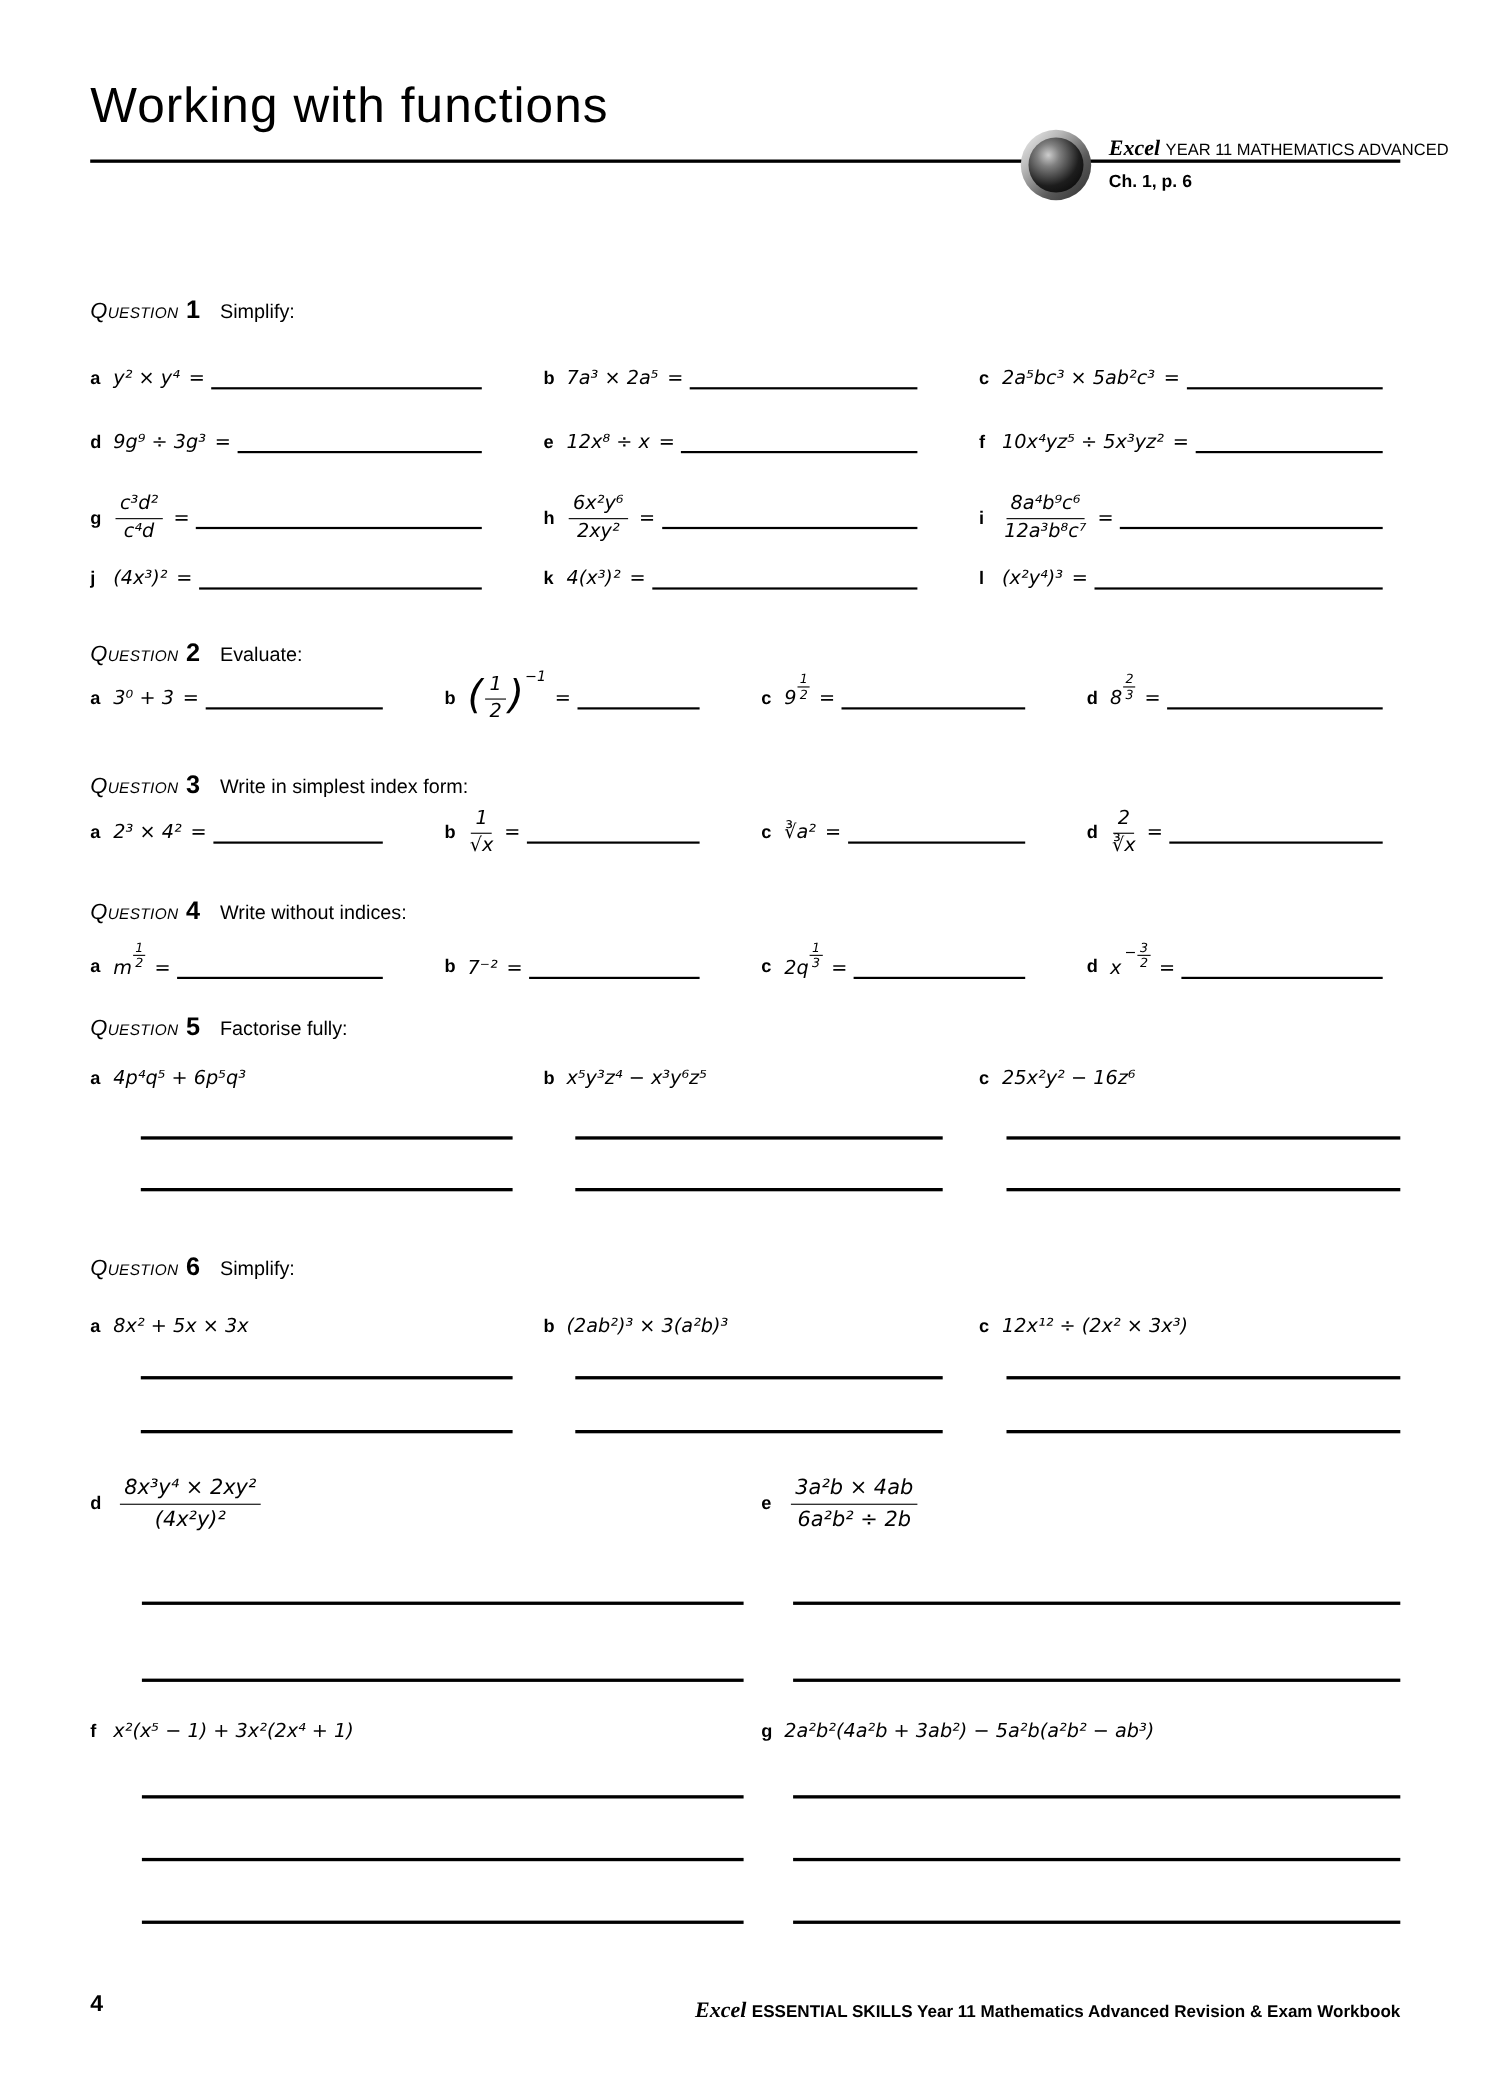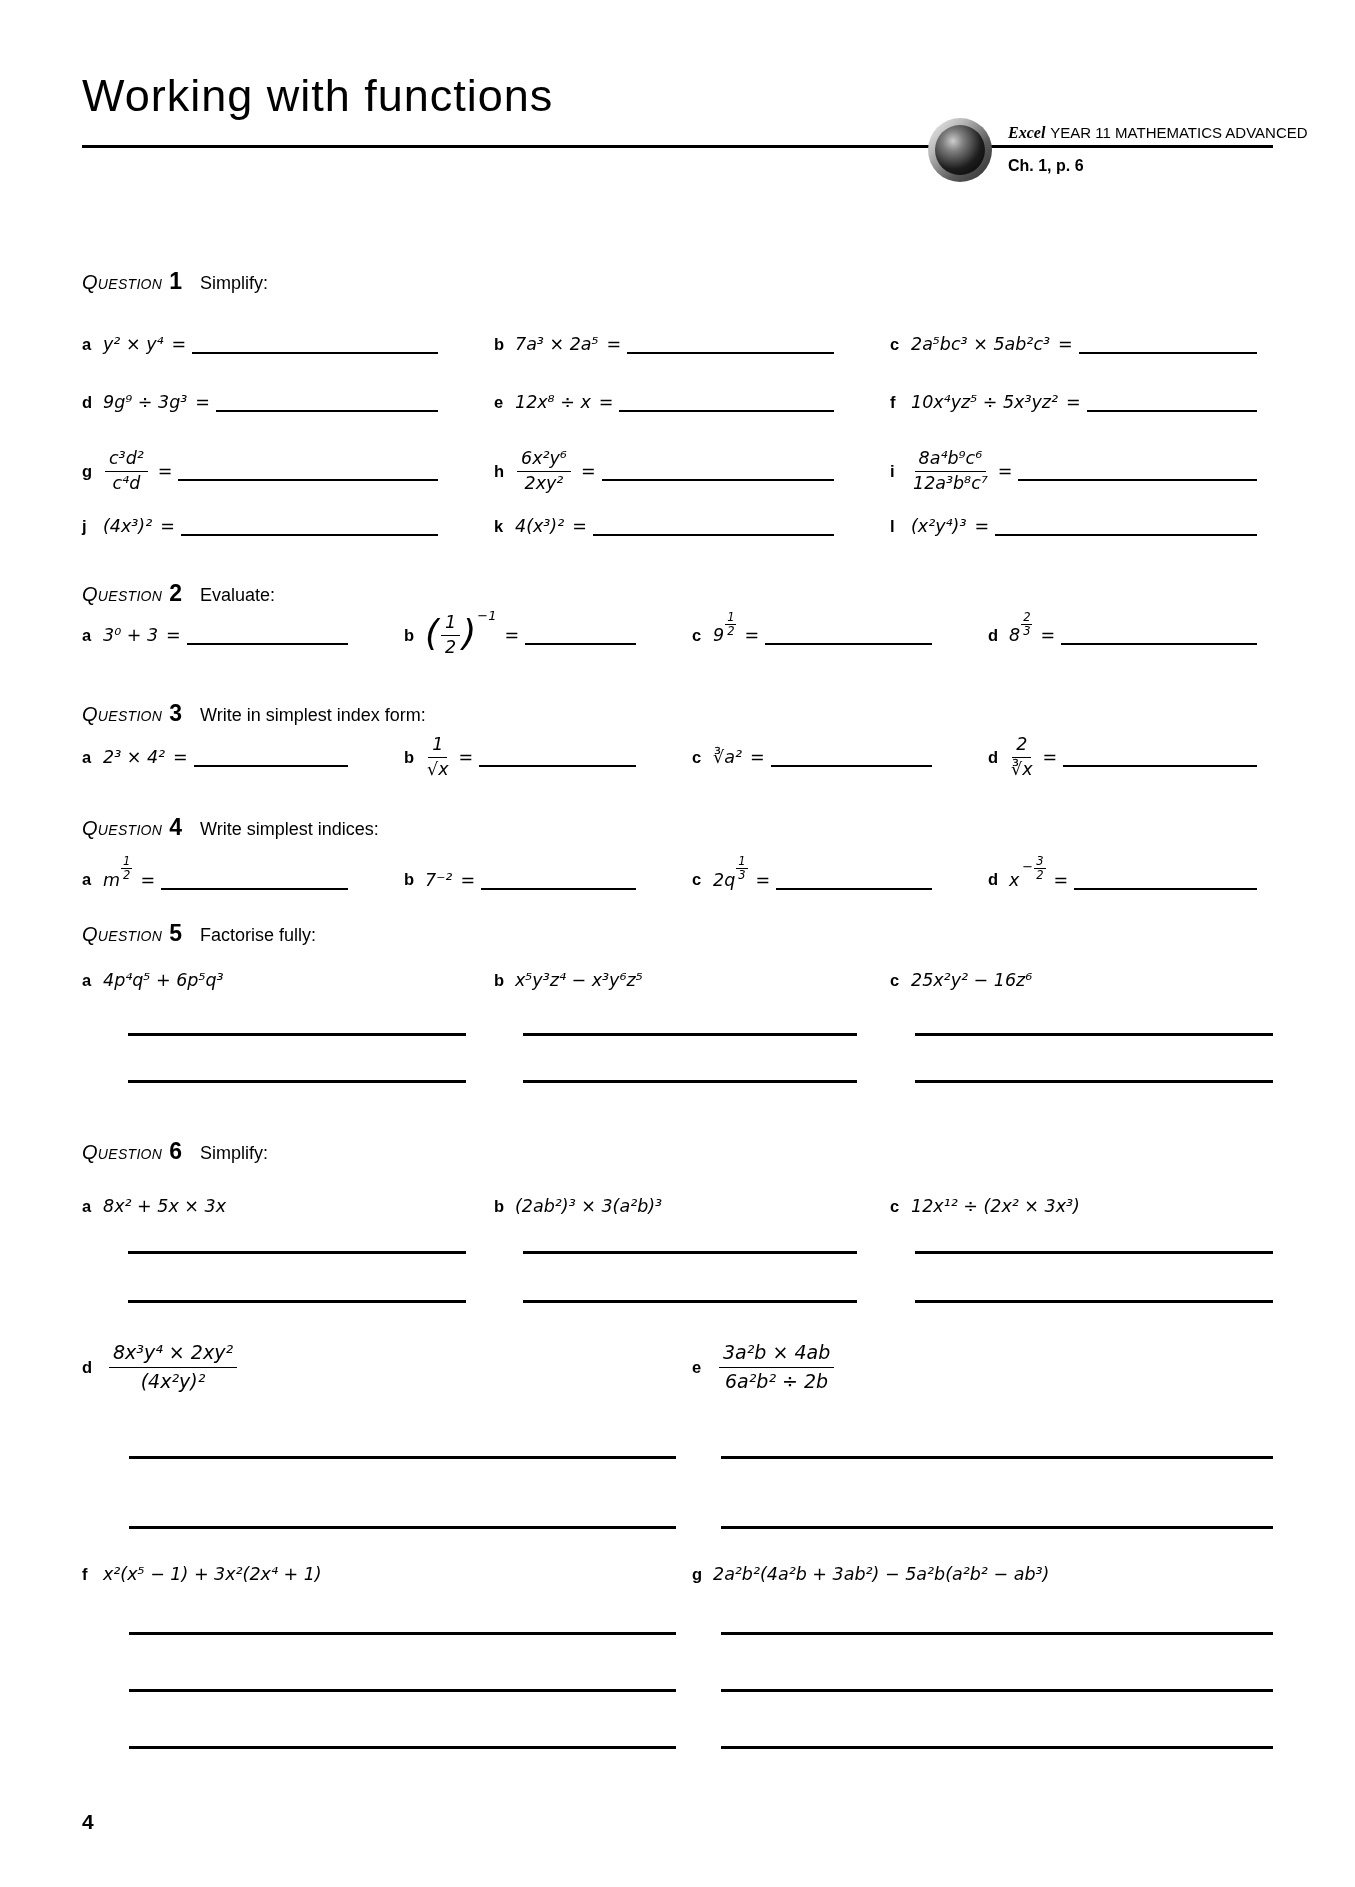--- a/index.html
+++ b/index.html
@@ -8,21 +8,21 @@
   .content{position:absolute;left:82px;top:0;width:1191px;height:100%;}
 
   
   .title{position:absolute;top:70px;left:0;font-size:45px;font-weight:300;letter-spacing:1px;}
   .rule{position:absolute;top:145px;left:0;width:100%;height:3px;background:#000;}
   .sphere{position:absolute;left:846px;top:118px;width:64px;height:64px;border-radius:50%;
           background:linear-gradient(135deg,#f4f4f4 0%,#b9b9b9 30%,#5a5a5a 65%,#2e2e2e 100%);z-index:2;}
   .sphere::after{content:"";position:absolute;inset:7px;border-radius:50%;
           background:radial-gradient(circle at 36% 32%,#cdcdcd 0%,#7f7f7f 22%,#1d1d1d 60%,#000 100%);}
   .brandline{position:absolute;left:926px;top:124px;font-size:15px;white-space:nowrap;z-index:3;}
-  .brand{font-family:"Liberation Serif",serif;font-weight:bold;font-style:italic;font-size:16px;margin-right:5px;}
+  .brand{font-family:"Liberation Serif",serif;font-weight:bold;font-style:italic;font-size:20px;margin-right:5px;}
   .chref{position:absolute;left:926px;top:157px;font-size:16px;font-weight:bold;z-index:3;}
   .subtitle{position:absolute;top:166px;left:0;width:965px;text-align:center;
             font-size:27px;font-weight:bold;letter-spacing:.5px;}
 
   
   .qhead{position:absolute;left:0;display:flex;align-items:baseline;}
   .qword{font-variant:small-caps;font-size:20px;letter-spacing:.3px;font-style:italic;}
   .qnum{font-weight:bold;font-size:23px;margin-left:7px;}
   .qinstr{font-size:18px;margin-left:18px;}
 
@@ -294,21 +294,21 @@
             </span>
           </span>
           <span class="eq">=</span>
           <span class="blank"></span>
         </div>
       </div>
 
     <div class="qhead" style="top:814px">
       <span class="qword">Question</span>
       <span class="qnum">4</span>
-      <span class="qinstr">Write simplest indices:</span>
+      <span class="qinstr">Write without indices:</span>
     </div>
     <div class="row c4" style="top:866px">
         <div class="cell">
           <span class="lbl">a</span>
           <span class="expr">
             <span>m</span>
             <span class="sfrac">
               <span class="fn">1</span>
               <span class="fd">2</span>
             </span>
@@ -515,15 +515,16 @@
     <div class="linerow w2" style="top:1746px">
         <div class="linecell">
           <div class="wline"></div>
         </div>
         <div class="linecell">
           <div class="wline"></div>
         </div>
       </div>
 
     <div class="pagenum">4</div>
+    <div class="credit"><span class="brand">Excel</span><span>ESSENTIAL SKILLS Year 11 Mathematics Advanced Revision &amp; Exam Workbook</span></div>
 
   </div>
 </div>
 
 </body></html>

